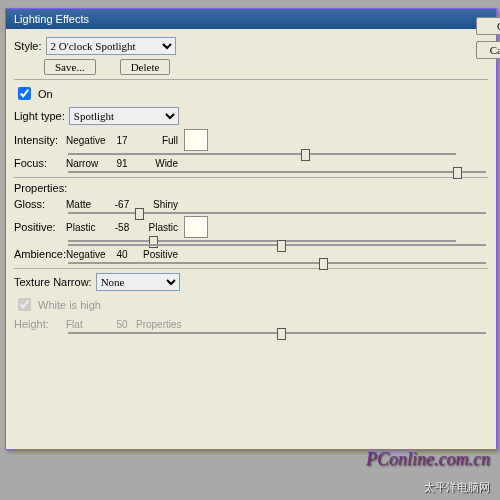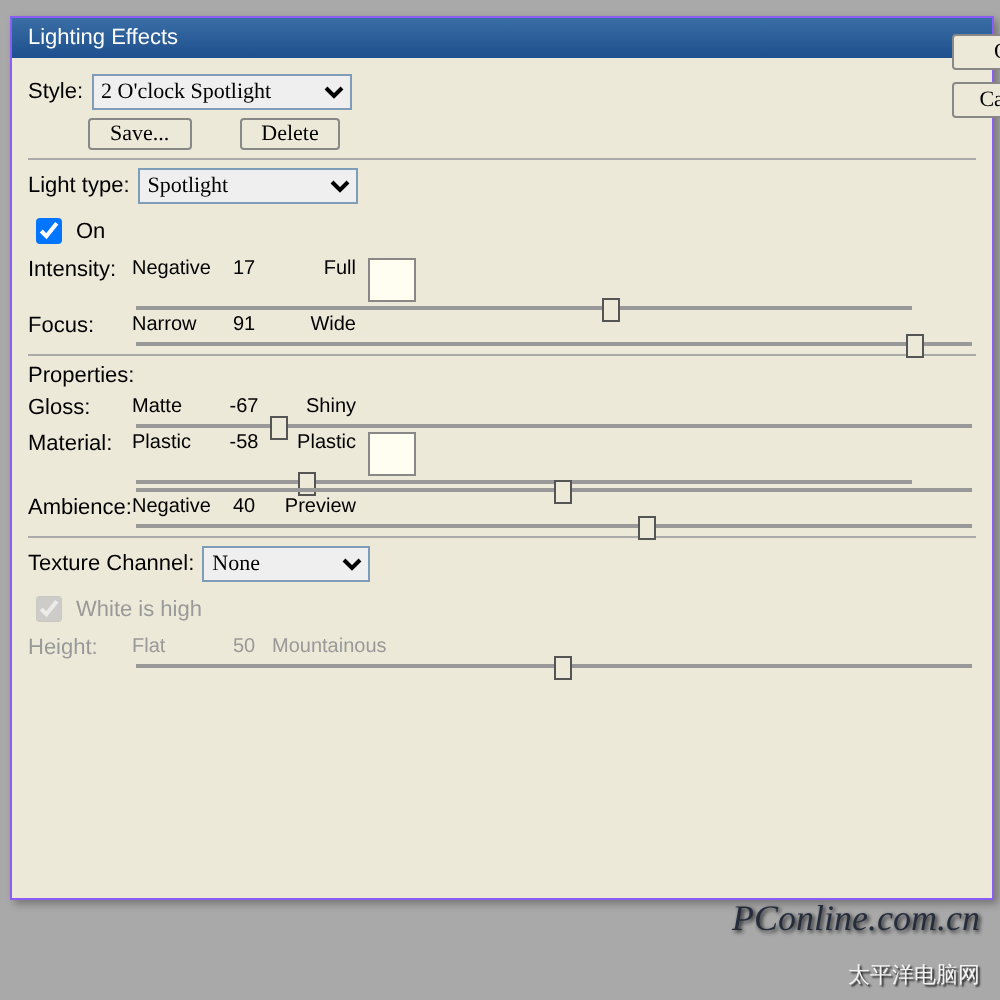--- a/index.html
+++ b/index.html
@@ -15,31 +15,31 @@
 .center-dot{position:absolute;left:105px;top:162px;width:6px;height:6px;border:1px solid #000;border-radius:50%}
 .preview-row{display:flex;align-items:center;gap:4px;margin-top:6px}
 .bulb{margin-left:28px;font-size:14px}
 .trash{margin-left:auto;font-size:12px}
 .right{flex:1;font-size:11px}
 .row{display:flex;align-items:center;gap:4px;margin-bottom:4px}
 select{font:11px Tahoma;border:1px solid #7f9db9;height:18px}
 .btn{background:#ece9d8;border:1px solid #888;border-radius:2px;padding:1px 10px;font:11px Tahoma;min-width:48px}
 .btn-main{position:absolute;right:-38px;width:58px;padding:2px 0}
 hr{border:none;border-top:1px solid #aaa;margin:4px 0}
-.slider-row{display:flex;align-items:flex-start;gap:2px;margin-bottom:2px}
+.slider-row{display:flex;align-items:center;gap:2px;margin-bottom:2px}
 .slider-row .lbl{width:50px}
 .slider-row .lo,.slider-row .hi{width:42px;font-size:10px}
 .slider-row .hi{text-align:right}
 .slider-row .val{width:24px;text-align:center;font-size:10px}
 .track{flex:1;height:2px;background:#999;position:relative;margin:0 2px}
 .thumb{position:absolute;top:-4px;width:7px;height:10px;background:#ece9d8;border:1px solid #555}
 .swatch{width:22px;height:20px;border:1px solid #888;background:#fffef0;margin-left:4px}
 .cb{vertical-align:middle}
 .disabled{color:#999}
-.watermark{position:absolute;right:10px;bottom:30px;color:#0f172a;font:italic 18px Georgia;text-shadow:1px 1px 2px #000;opacity:.85}
+.watermark{position:absolute;right:10px;bottom:30px;color:#701a75;font:italic 18px Georgia;text-shadow:1px 1px 2px #000;opacity:.85}
 .watermark2{position:absolute;right:10px;bottom:5px;color:#fff;font:11px Arial;text-shadow:1px 1px 1px #000;opacity:.85}
 </style>
 </head>
 <body>
 
 <div class="dialog">
   <div class="titlebar">Lighting Effects</div>
   <div class="content">
     <div class="right">
       <div class="row">
@@ -48,26 +48,26 @@
         <button class="btn btn-main" style="top:8px">OK</button>
       </div>
       <div class="row" style="margin-left:30px">
         <button class="btn">Save...</button>
         <span style="width:16px"></span>
         <button class="btn">Delete</button>
         <button class="btn btn-main" style="top:32px">Cancel</button>
       </div>
       <hr>
       <div class="row">
+        <input type="checkbox" class="cb" checked="" style="">
+        <span>On</span>
+      </div>
+      <div class="row">
         <span>Light type:</span>
         <select style="width:110px"><option>Spotlight</option></select>
-      </div>
-      <div class="row">
-        <input type="checkbox" class="cb" checked="" style="">
-        <span>On</span>
       </div>
       <div class="slider-row">
           <span class="lbl">Intensity:</span>
           <span class="lo">Negative</span>
           <span class="val">17</span>
           <span class="hi">Full</span>
           <div class="swatch"></div>
         </div>
         <div class="slider-row">
           <span class="lbl"></span>
@@ -98,21 +98,21 @@
           <span class="val">-67</span>
           <span class="hi">Shiny</span>
         </div>
         <div class="slider-row">
           <span class="lbl"></span>
           <div class="track">
             <div class="thumb" style="left:16%"></div>
           </div>
         </div>
       <div class="slider-row">
-          <span class="lbl">Material:</span>
+          <span class="lbl">Positive:</span>
           <span class="lo">Plastic</span>
           <span class="val">-58</span>
           <span class="hi">Plastic</span>
           <div class="swatch"></div>
         </div>
         <div class="slider-row">
           <span class="lbl"></span>
           <div class="track">
             <div class="thumb" style="left:21%"></div>
           </div>
@@ -121,43 +121,43 @@
         <div class="slider-row">
           <span class="lbl"></span>
           <div class="track">
             <div class="thumb" style="left:50%"></div>
           </div>
         </div>
       <div class="slider-row">
           <span class="lbl">Ambience:</span>
           <span class="lo">Negative</span>
           <span class="val">40</span>
-          <span class="hi">Preview</span>
+          <span class="hi">Positive</span>
         </div>
         <div class="slider-row">
           <span class="lbl"></span>
           <div class="track">
             <div class="thumb" style="left:60%"></div>
           </div>
         </div>
       <hr>
       <div class="row">
-        <span>Texture Channel:</span>
+        <span>Texture Narrow:</span>
         <select style="width:84px"><option>None</option></select>
       </div>
       <div class="row disabled">
         <input type="checkbox" class="cb" checked="" disabled="" style="">
         <span>White is high</span>
       </div>
       <div class="disabled">
           <div class="slider-row">
             <span class="lbl">Height:</span>
             <span class="lo">Flat</span>
             <span class="val">50</span>
-            <span class="hi">Mountainous</span>
+            <span class="hi">Properties</span>
           </div>
           <div class="slider-row">
             <span class="lbl"></span>
             <div class="track">
               <div class="thumb" style="left:50%"></div>
             </div>
           </div>
         </div>
     </div>
   </div>

